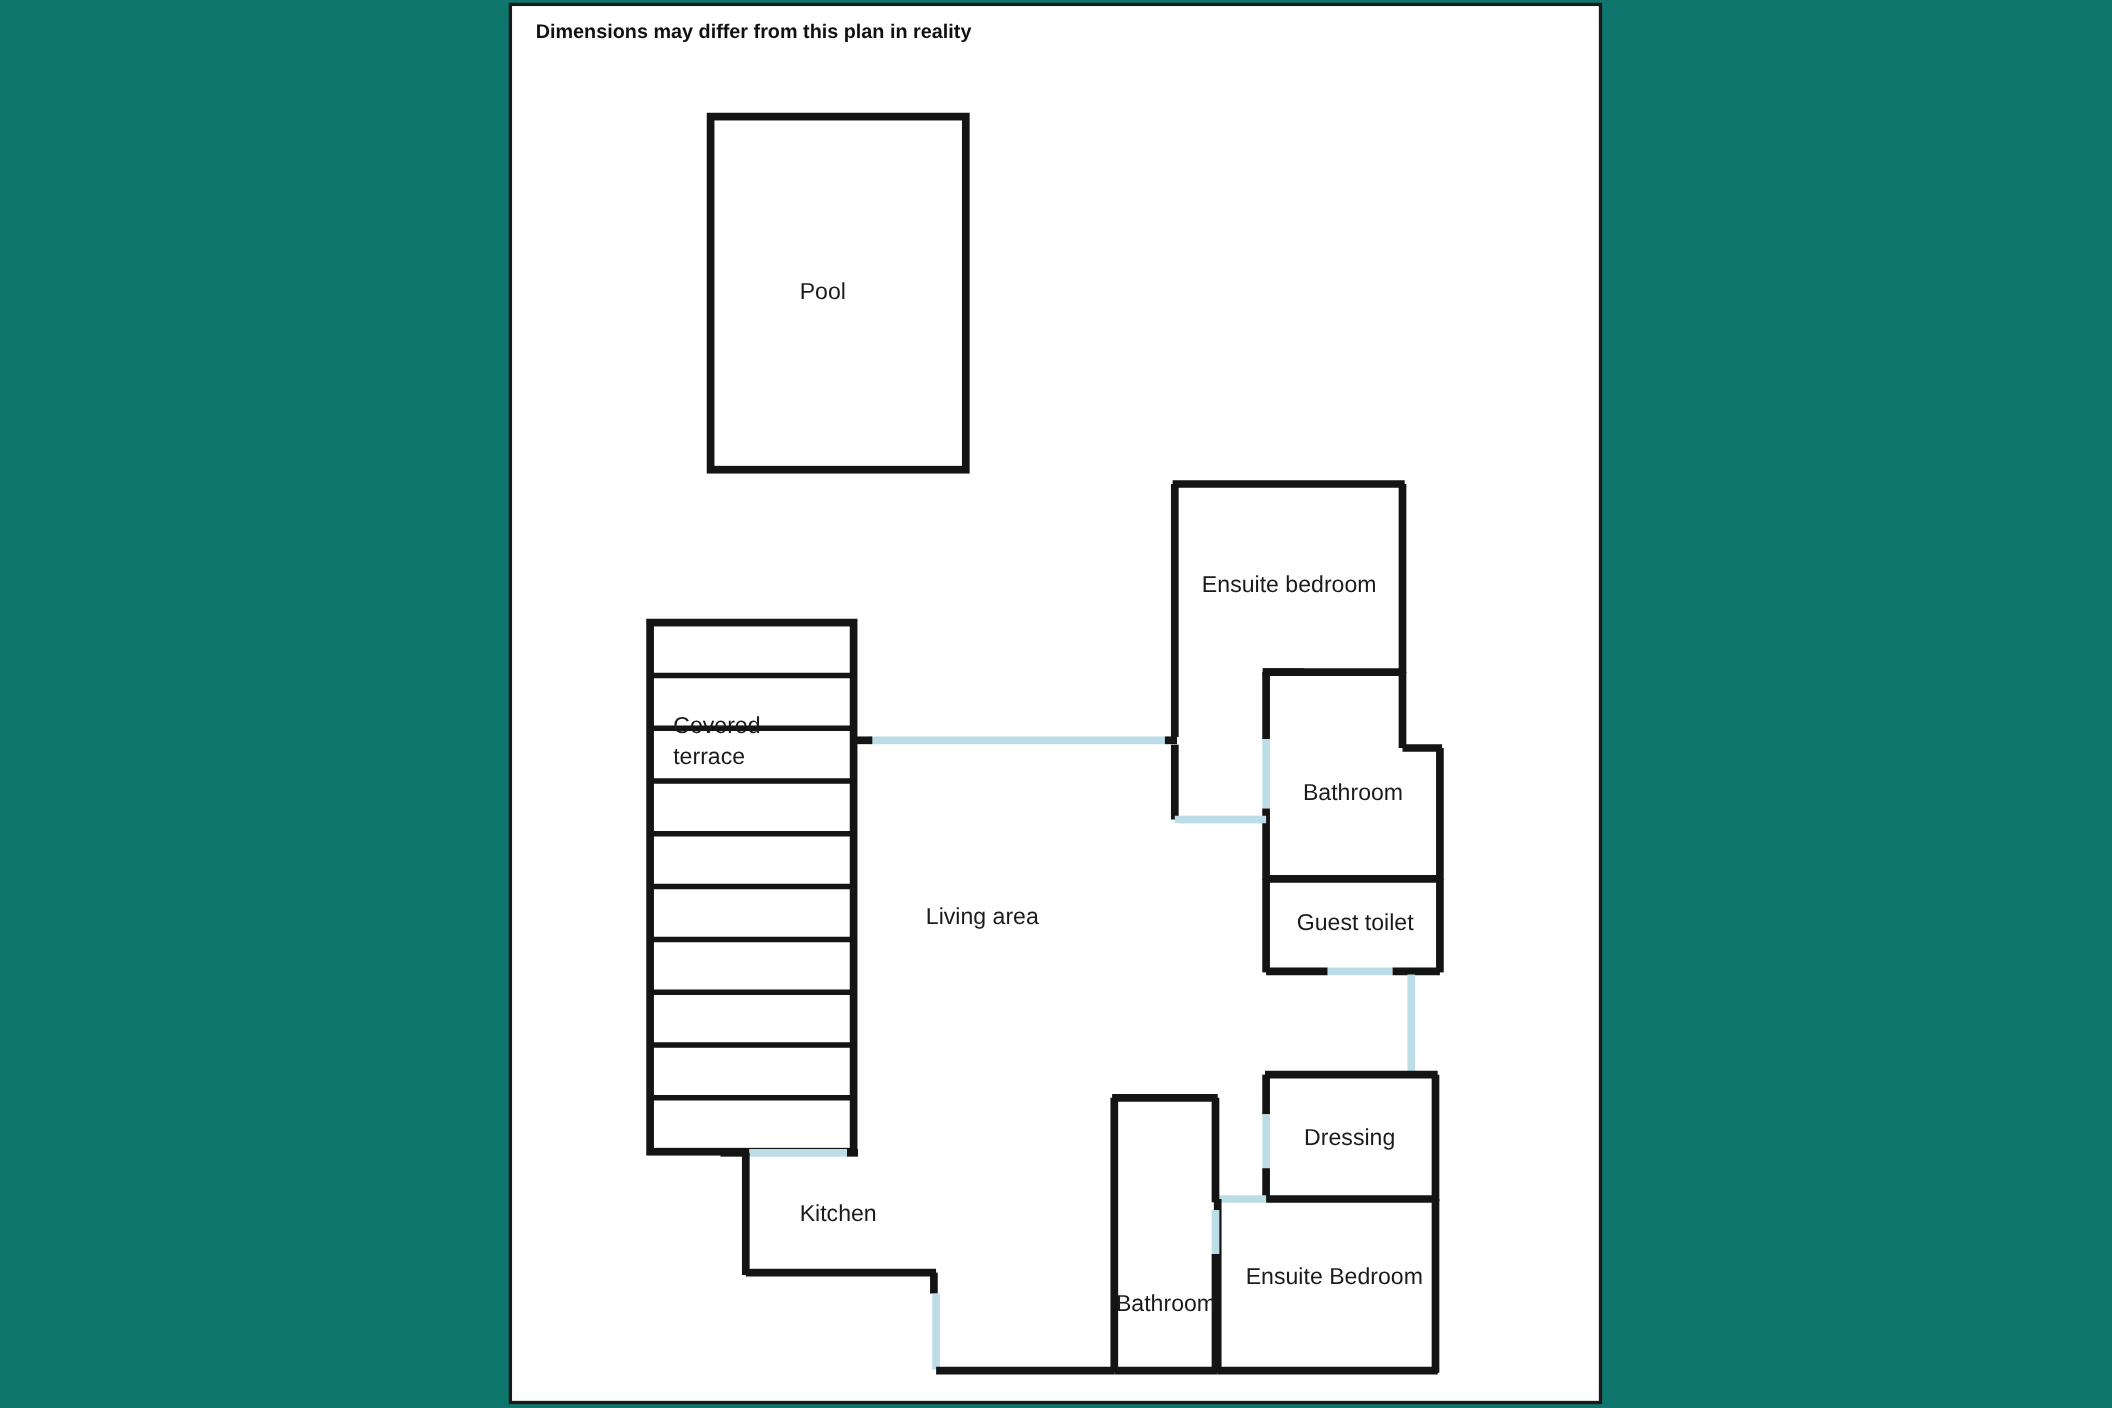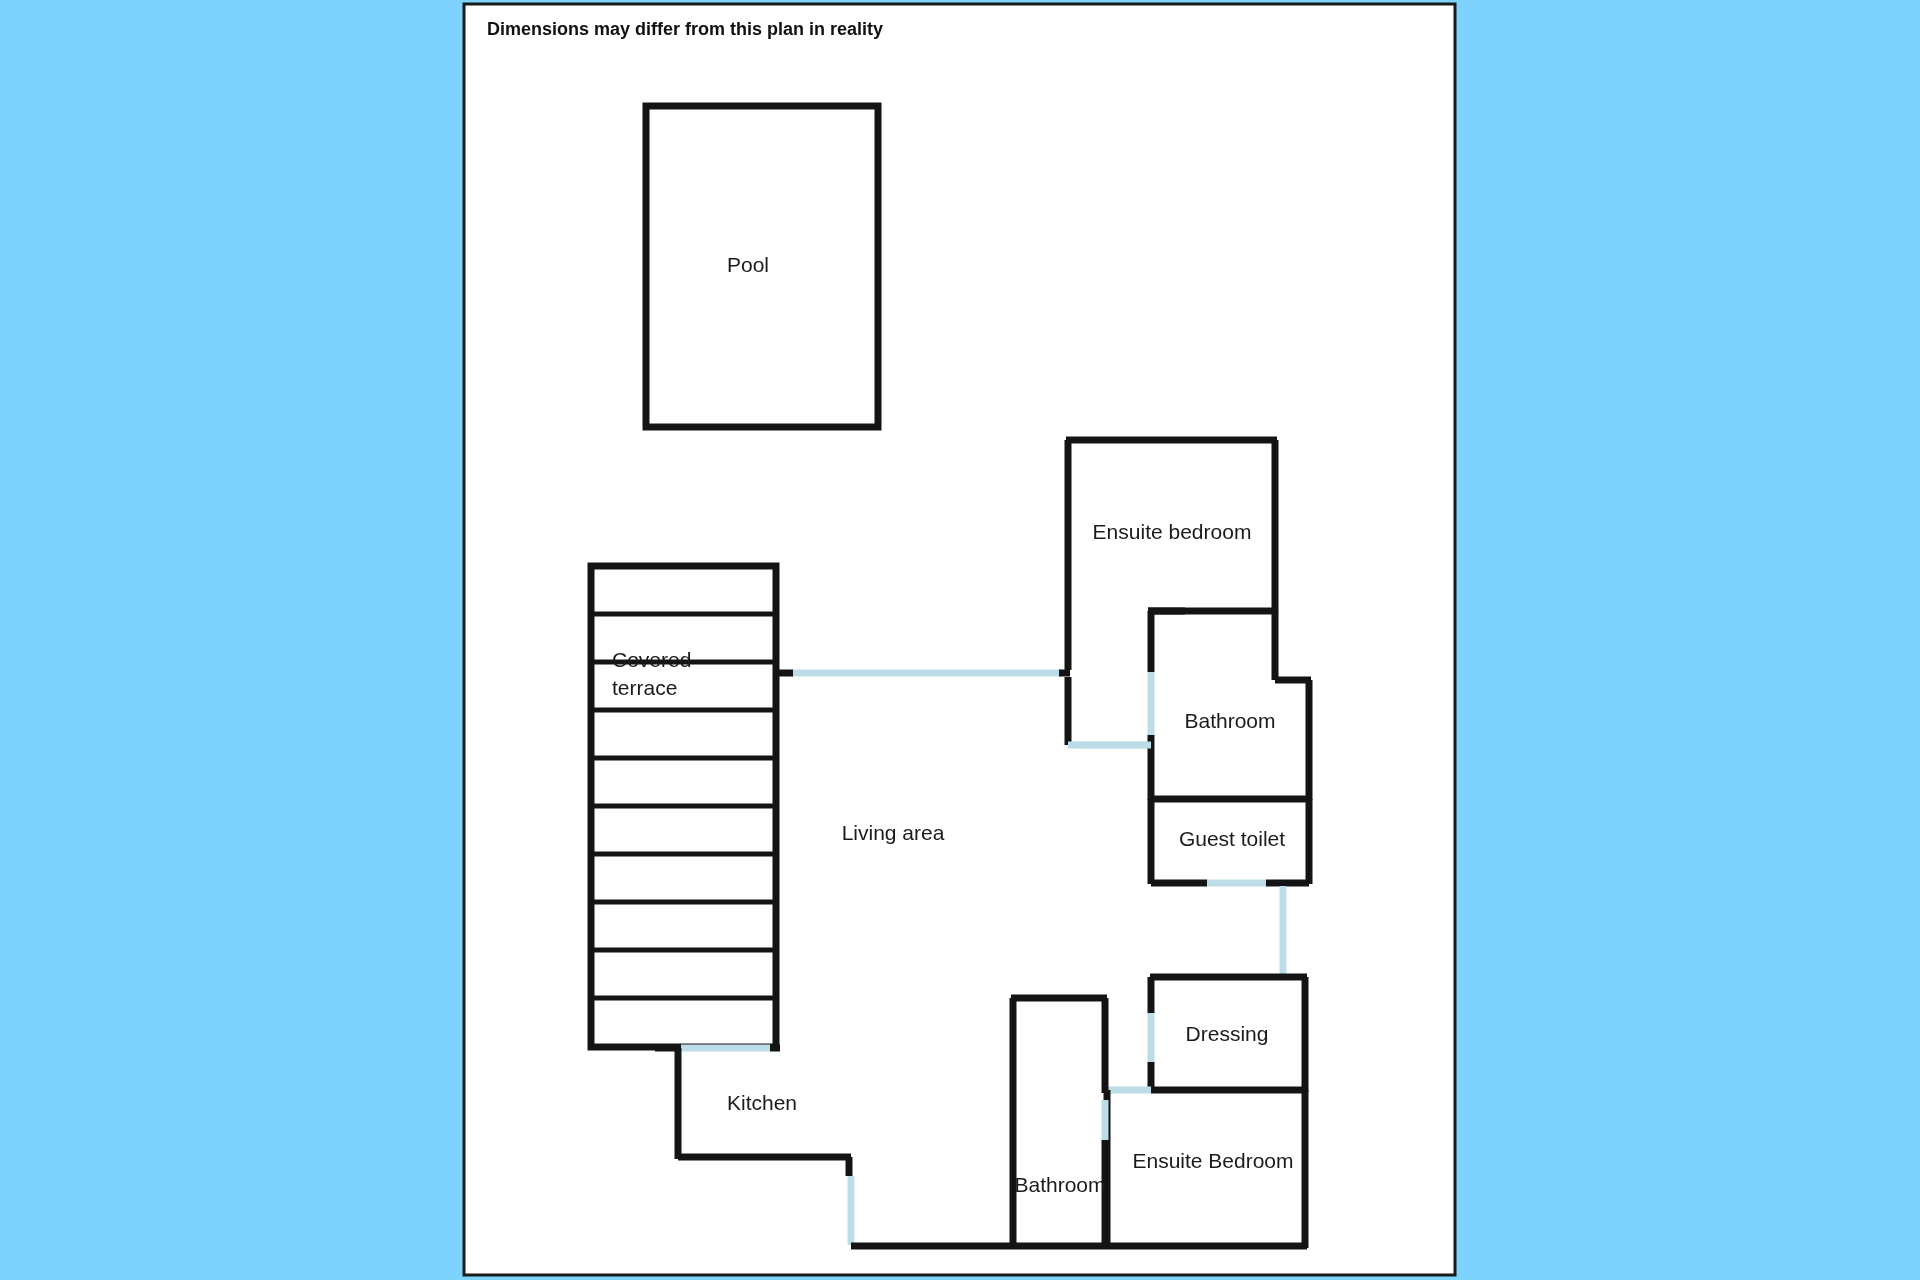--- a/index.html
+++ b/index.html
@@ -10,21 +10,21 @@
     height: 1280px;
     overflow: hidden;
   }
   body {
     font-family: "Liberation Sans", sans-serif;
   }
   #plan-root {
     position: relative;
     width: 1920px;
     height: 1280px;
-    background: #7dd3fc;
+    background: #0f766e;
   }
   #plan-svg {
     position: absolute;
     top: 0;
     left: 0;
     width: 1920px;
     height: 1280px;
     display: block;
   }
   .wall {

